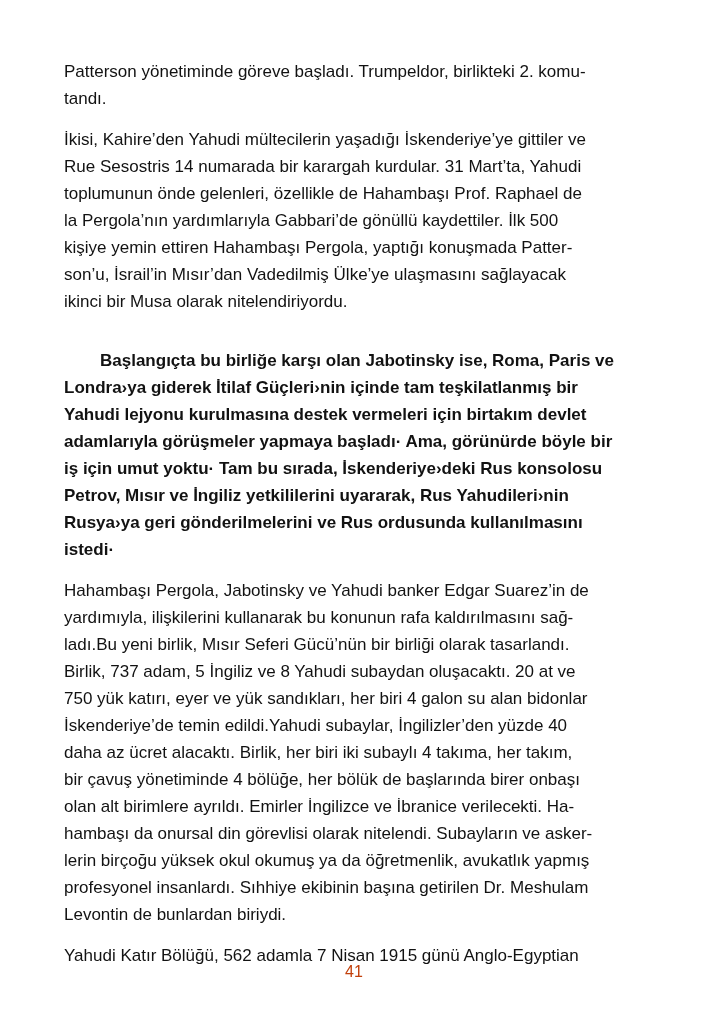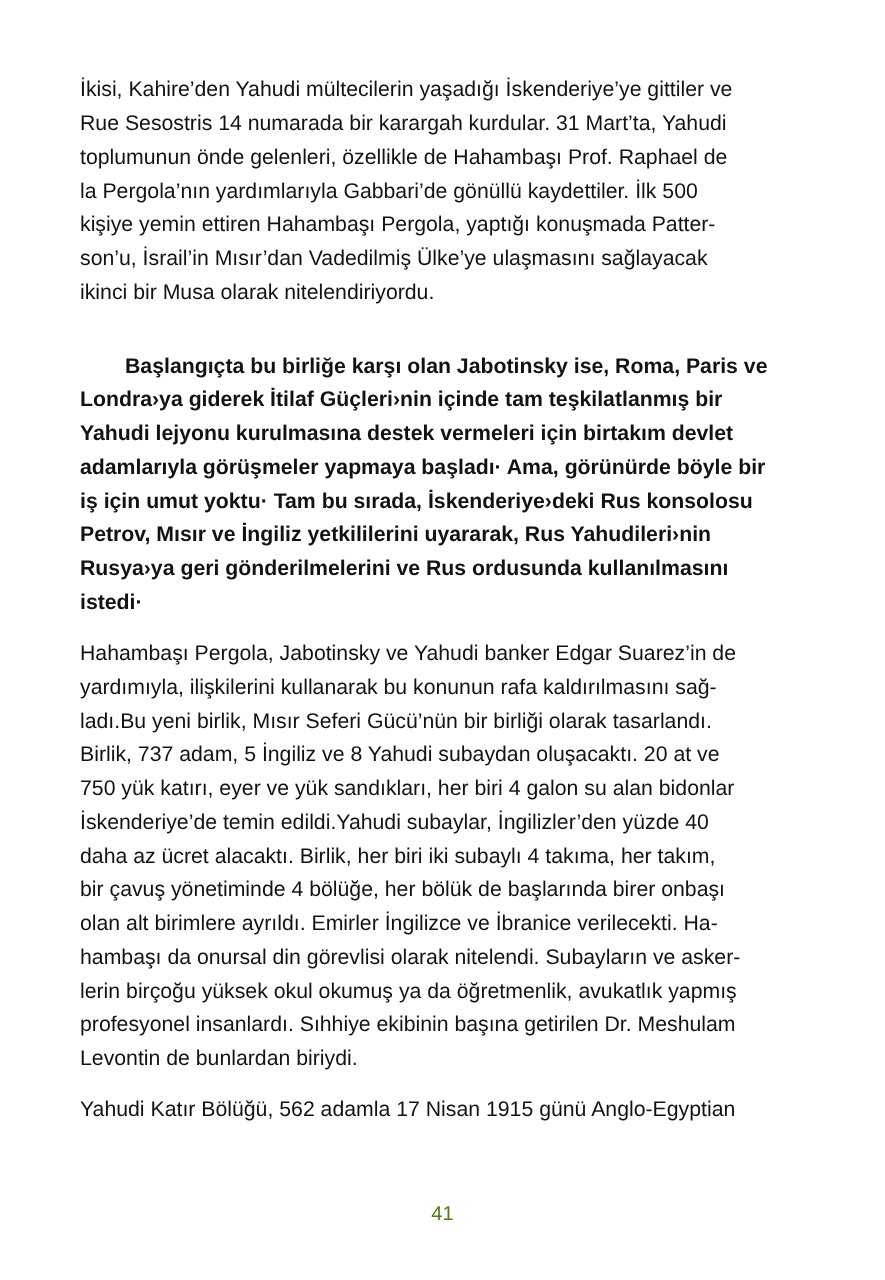--- a/index.html
+++ b/index.html
@@ -37,28 +37,30 @@
     margin-top: 32px !important;
   }
   .page-number {
     position: absolute;
     top: 962px;
     left: 0;
     width: 708px;
     text-align: center;
     font-size: 16px;
     line-height: 20px;
-    color: #4d7c0f;
+    color: #c2410c;
   }
 </style>
 </head>
 <body>
 
 <div class="page">
   <div class="text-block">
+    <p>Patterson yönetiminde göreve başladı. Trumpeldor, birlikteki 2. komu-
+tandı.</p>
     <p>İkisi, Kahire’den Yahudi mültecilerin yaşadığı İskenderiye’ye gittiler ve
 Rue Sesostris 14 numarada bir karargah kurdular. 31 Mart’ta, Yahudi
 toplumunun önde gelenleri, özellikle de Hahambaşı Prof. Raphael de
 la Pergola’nın yardımlarıyla Gabbari’de gönüllü kaydettiler. İlk 500
 kişiye yemin ettiren Hahambaşı Pergola, yaptığı konuşmada Patter-
 son’u, İsrail’in Mısır’dan Vadedilmiş Ülke’ye ulaşmasını sağlayacak
 ikinci bir Musa olarak nitelendiriyordu.</p>
     <p class="indent-first big-gap-before">Başlangıçta bu birliğe karşı olan Jabotinsky ise, Roma, Paris ve
 Londra›ya giderek İtilaf Güçleri›nin içinde tam teşkilatlanmış bir
 Yahudi lejyonu kurulmasına destek vermeleri için birtakım devlet
@@ -73,16 +75,16 @@
 Birlik, 737 adam, 5 İngiliz ve 8 Yahudi subaydan oluşacaktı. 20 at ve
 750 yük katırı, eyer ve yük sandıkları, her biri 4 galon su alan bidonlar
 İskenderiye’de temin edildi.Yahudi subaylar, İngilizler’den yüzde 40
 daha az ücret alacaktı. Birlik, her biri iki subaylı 4 takıma, her takım,
 bir çavuş yönetiminde 4 bölüğe, her bölük de başlarında birer onbaşı
 olan alt birimlere ayrıldı. Emirler İngilizce ve İbranice verilecekti. Ha-
 hambaşı da onursal din görevlisi olarak nitelendi. Subayların ve asker-
 lerin birçoğu yüksek okul okumuş ya da öğretmenlik, avukatlık yapmış
 profesyonel insanlardı. Sıhhiye ekibinin başına getirilen Dr. Meshulam
 Levontin de bunlardan biriydi.</p>
-    <p>Yahudi Katır Bölüğü, 562 adamla 17 Nisan 1915 günü Anglo-Egyptian</p>
+    <p>Yahudi Katır Bölüğü, 562 adamla 7 Nisan 1915 günü Anglo-Egyptian</p>
   </div>
   <div class="page-number">41</div>
 </div>
 
 </body></html>

